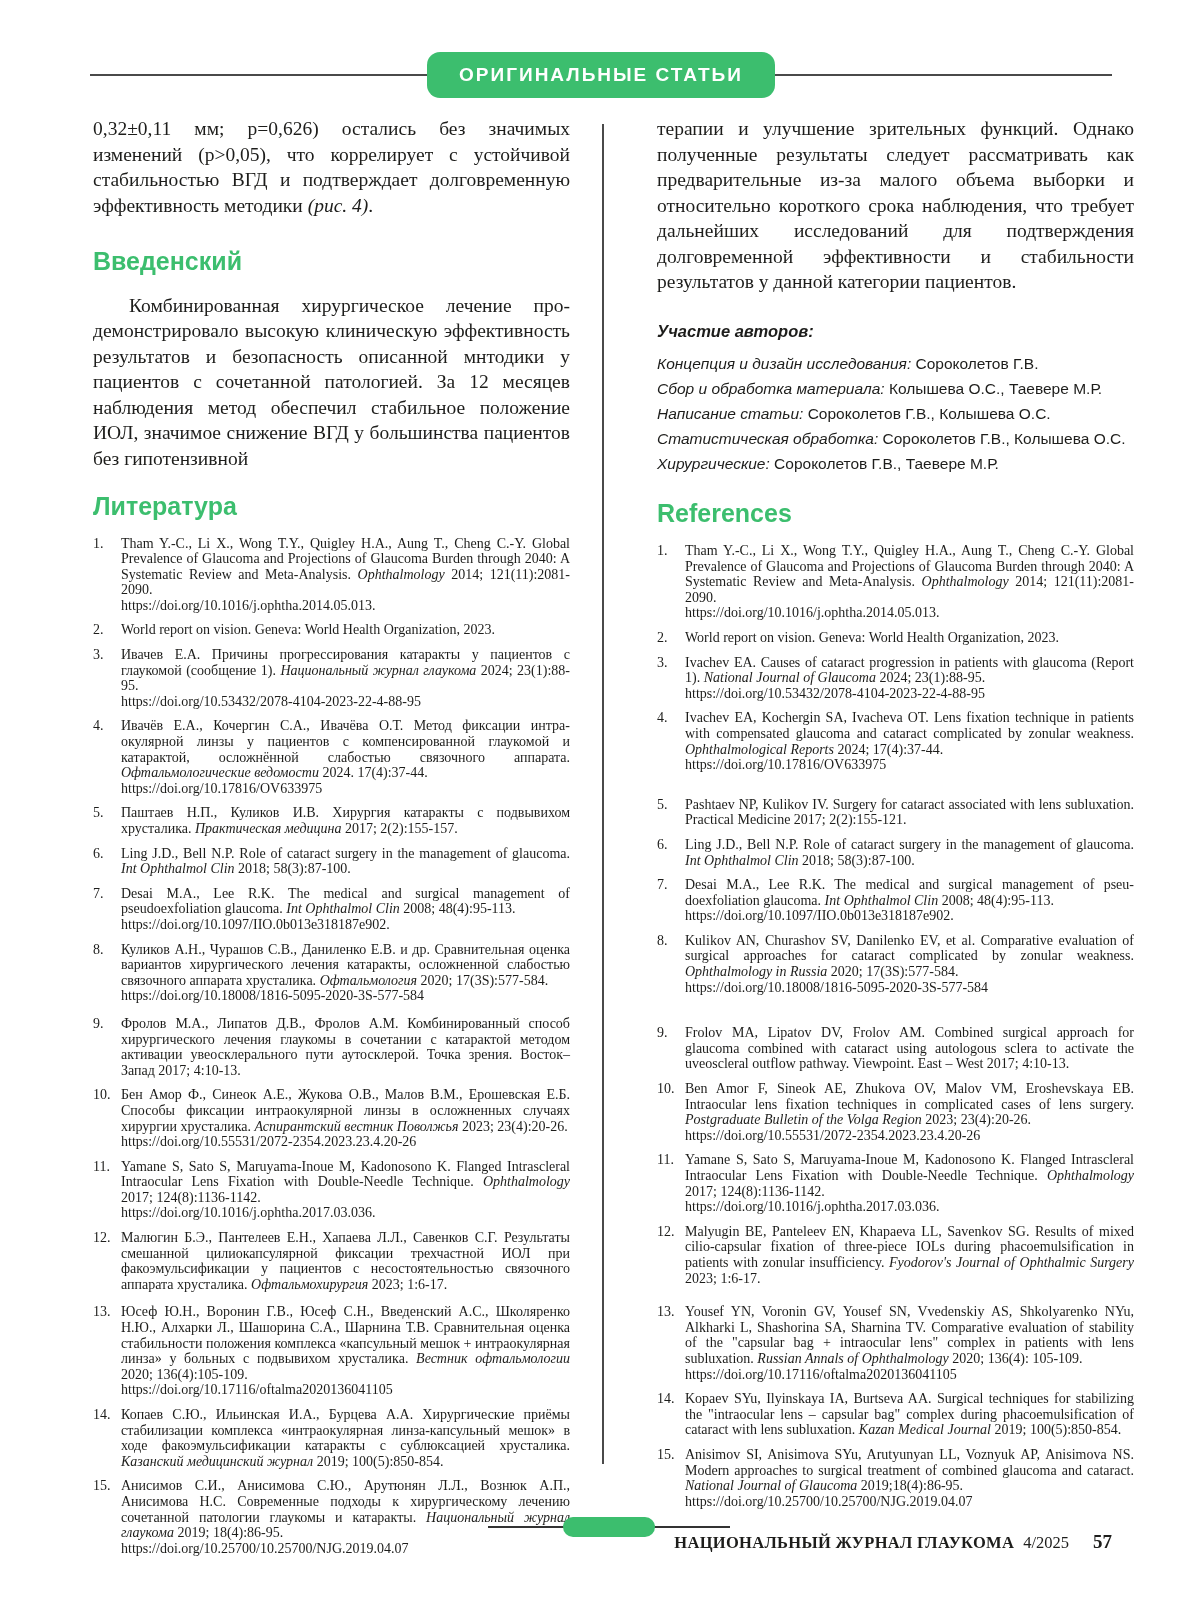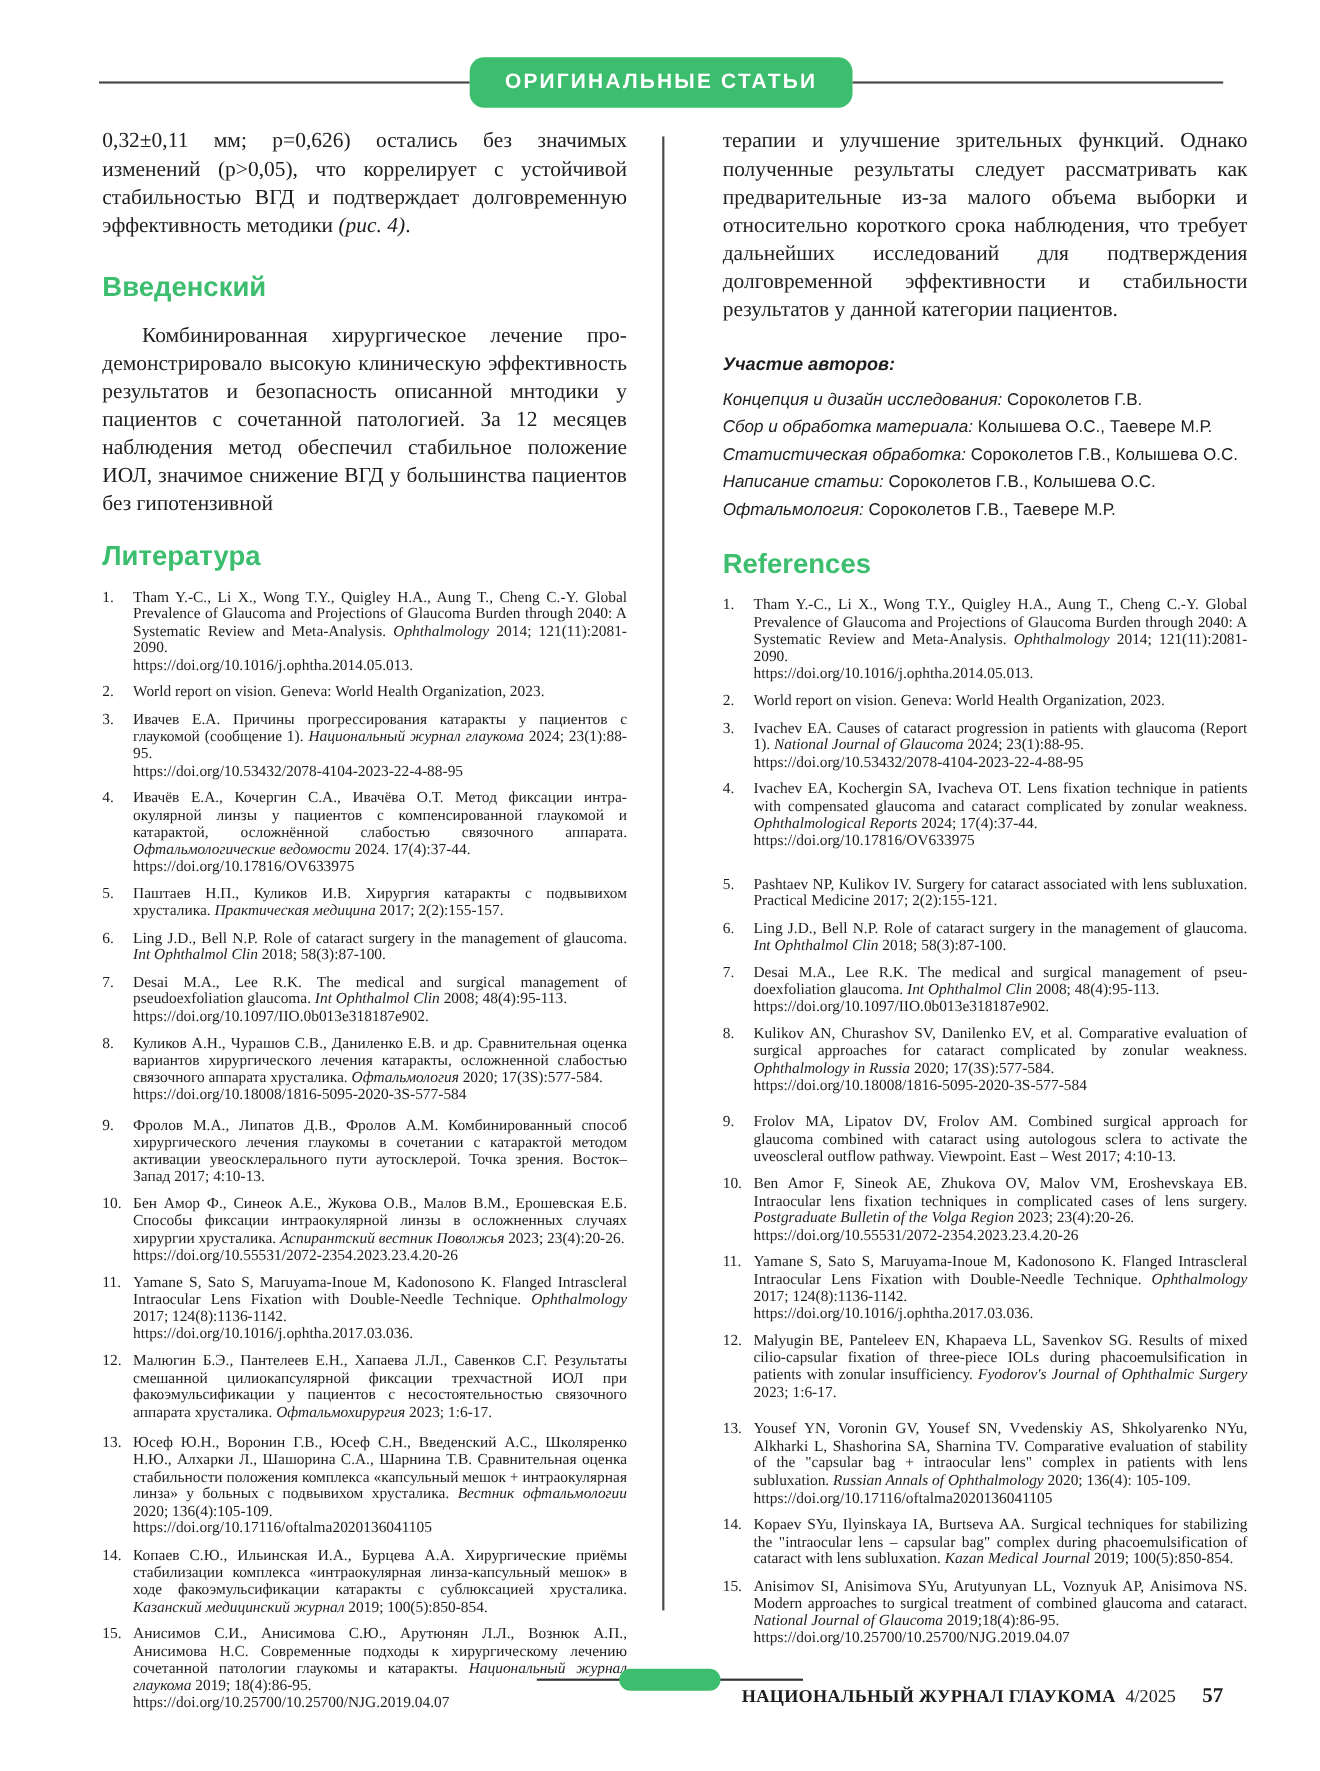--- a/index.html
+++ b/index.html
@@ -38,21 +38,21 @@
   
   .refs { list-style: none; margin: 0; padding: 0; counter-reset: ref; font-size: 14px; line-height: 15.6px; }
   .refs li { counter-increment: ref; position: relative; padding-left: 28px; text-align: justify; margin-top: 9px; }
   .refs li:first-child { margin-top: 0; }
   .refs li::before { content: counter(ref) "."; position: absolute; left: 0; top: 0; }
   .refs em { font-style: italic; }
   .doi { display: block; text-align: left; }
   .refs-ru li:nth-child(9)  { margin-top: 12px; }
   .refs-ru li:nth-child(13) { margin-top: 12px; }
   .refs-en li:nth-child(5)  { margin-top: 24px; }
-  .refs-en li:nth-child(9)  { margin-top: 18px; }
+  .refs-en li:nth-child(9)  { margin-top: 30px; }
   .refs-en li:nth-child(13) { margin-top: 18px; }
   
   .footer-deco { position: absolute; top: 1516px; left: 0; width: 1200px; height: 22px; }
   .footer-line { position: absolute; top: 10px; left: 488px; width: 242px; height: 2px; background: #333; }
   .footer-pill { position: absolute; top: 1px; left: 563px; width: 92px; height: 20px; border-radius: 10px; background: #3cbe6e; }
   .footer-text { position: absolute; top: 1531px; right: 88px; display: flex; align-items: baseline; }
   .journal { font-weight: 700; font-size: 16.5px; letter-spacing: 0.3px; }
   .issue { font-size: 16.5px; margin-left: 9px; }
   .pageno { font-weight: 700; font-size: 19px; margin-left: 24px; }
 </style>
@@ -92,23 +92,23 @@
         </ol>
     </div>
 
     <div class="col">
       <p class="body-text">терапии и улучшение зрительных функций. Одна­ко полученные результаты следует рассматривать как предварительные из-за малого объема выборки и относительно короткого срока наблюдения, что требует дальнейших исследований для подтвержде­ния долговременной эффективности и стабильно­сти результатов у данной категории пациентов.</p>
       <div class="authors">
         <div class="authors-h">Участие авторов:</div>
         <div>
             <div class="kv-row"><em>Концепция и дизайн исследования: </em><span>Сороколетов Г.В.</span></div>
             <div class="kv-row"><em>Сбор и обработка материала: </em><span>Колышева О.С., Таевере М.Р.</span></div>
+            <div class="kv-row"><em>Написание статьи: </em><span>Сороколетов Г.В., Колышева О.С.</span></div>
             <div class="kv-row"><em>Статистическая обработка: </em><span>Сороколетов Г.В., Колышева О.С.</span></div>
-            <div class="kv-row"><em>Написание статьи: </em><span>Сороколетов Г.В., Колышева О.С.</span></div>
-            <div class="kv-row"><em>Офтальмология: </em><span>Сороколетов Г.В., Таевере М.Р.</span></div>
+            <div class="kv-row"><em>Хирургические: </em><span>Сороколетов Г.В., Таевере М.Р.</span></div>
           </div>
       </div>
       <h2 class="sec" id="references-h">References</h2>
       <ol class="refs refs-en">
           <li><span>Tham Y.-C., Li X., Wong T.Y., Quigley H.A., Aung T., Cheng C.-Y. Global Prevalence of Glaucoma and Projections of Glaucoma Burden through 2040: A Systematic Review and Meta-Analysis. </span><em>Ophthalmology</em><span> 2014; 121(11):2081-2090.</span><span class="doi">https://doi.org/10.1016/j.ophtha.2014.05.013.</span></li>
           <li><span>World report on vision. Geneva: World Health Organization, 2023.</span></li>
           <li><span>Ivachev EA. Causes of cataract progression in patients with glaucoma (Report 1). </span><em>National Journal of Glaucoma</em><span> 2024; 23(1):88-95.</span><span class="doi">https://doi.org/10.53432/2078-4104-2023-22-4-88-95</span></li>
           <li><span>Ivachev EA, Kochergin SA, Ivacheva OT. Lens fixation technique in patients with compensated glaucoma and cataract complicated by zonular weakness. </span><em>Ophthalmological Reports</em><span> 2024; 17(4):37-44.</span><span class="doi">https://doi.org/10.17816/OV633975</span></li>
           <li><span>Pashtaev NP, Kulikov IV. Surgery for cataract associated with lens sub­luxation. Practical Medicine 2017; 2(2):155-121.</span></li>
           <li><span>Ling J.D., Bell N.P. Role of cataract surgery in the management of glaucoma. </span><em>Int Ophthalmol Clin</em><span> 2018; 58(3):87-100.</span></li>

